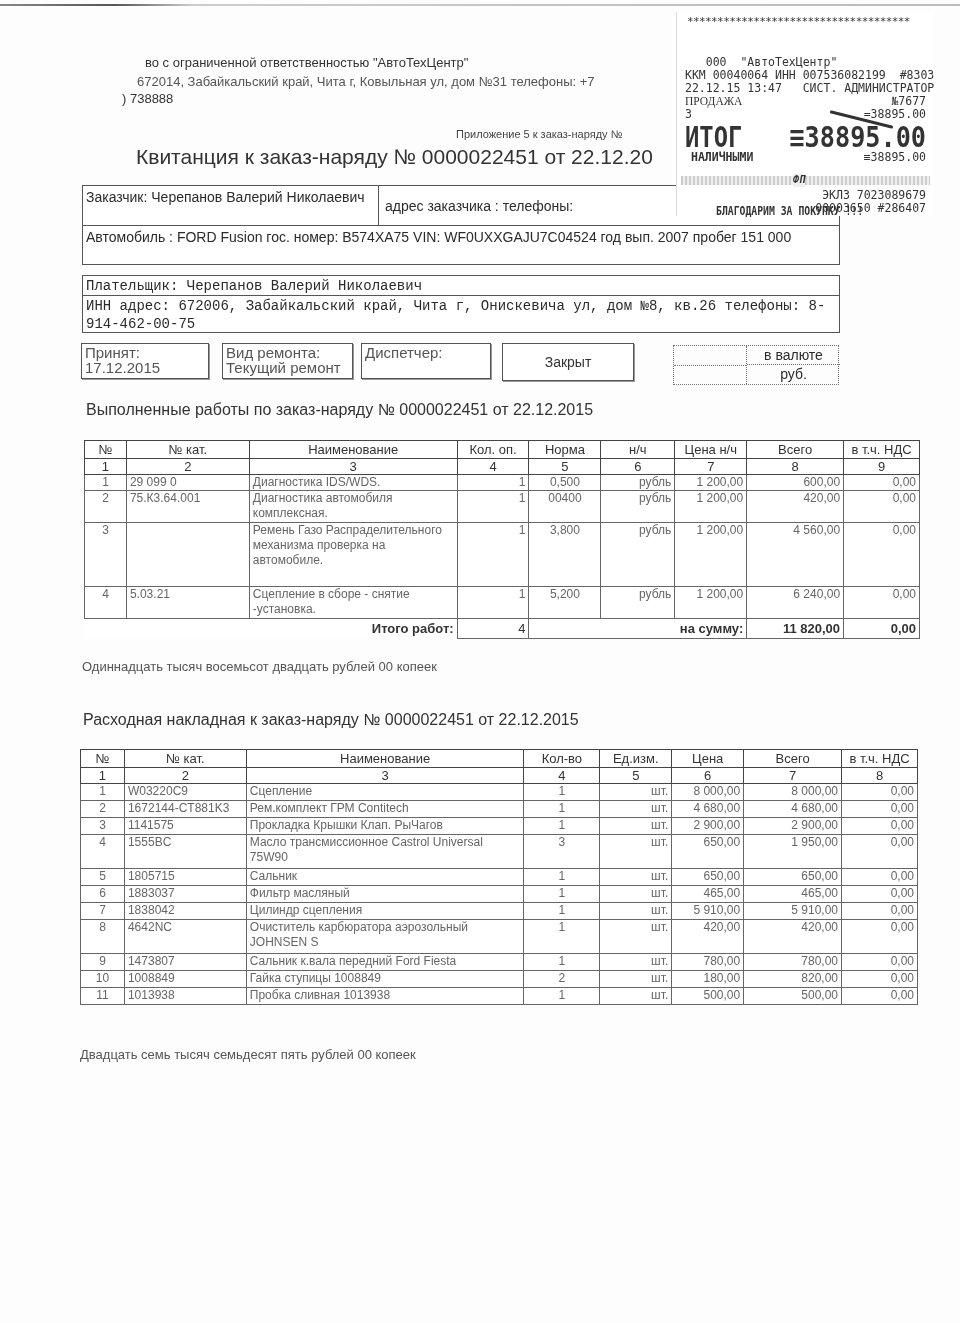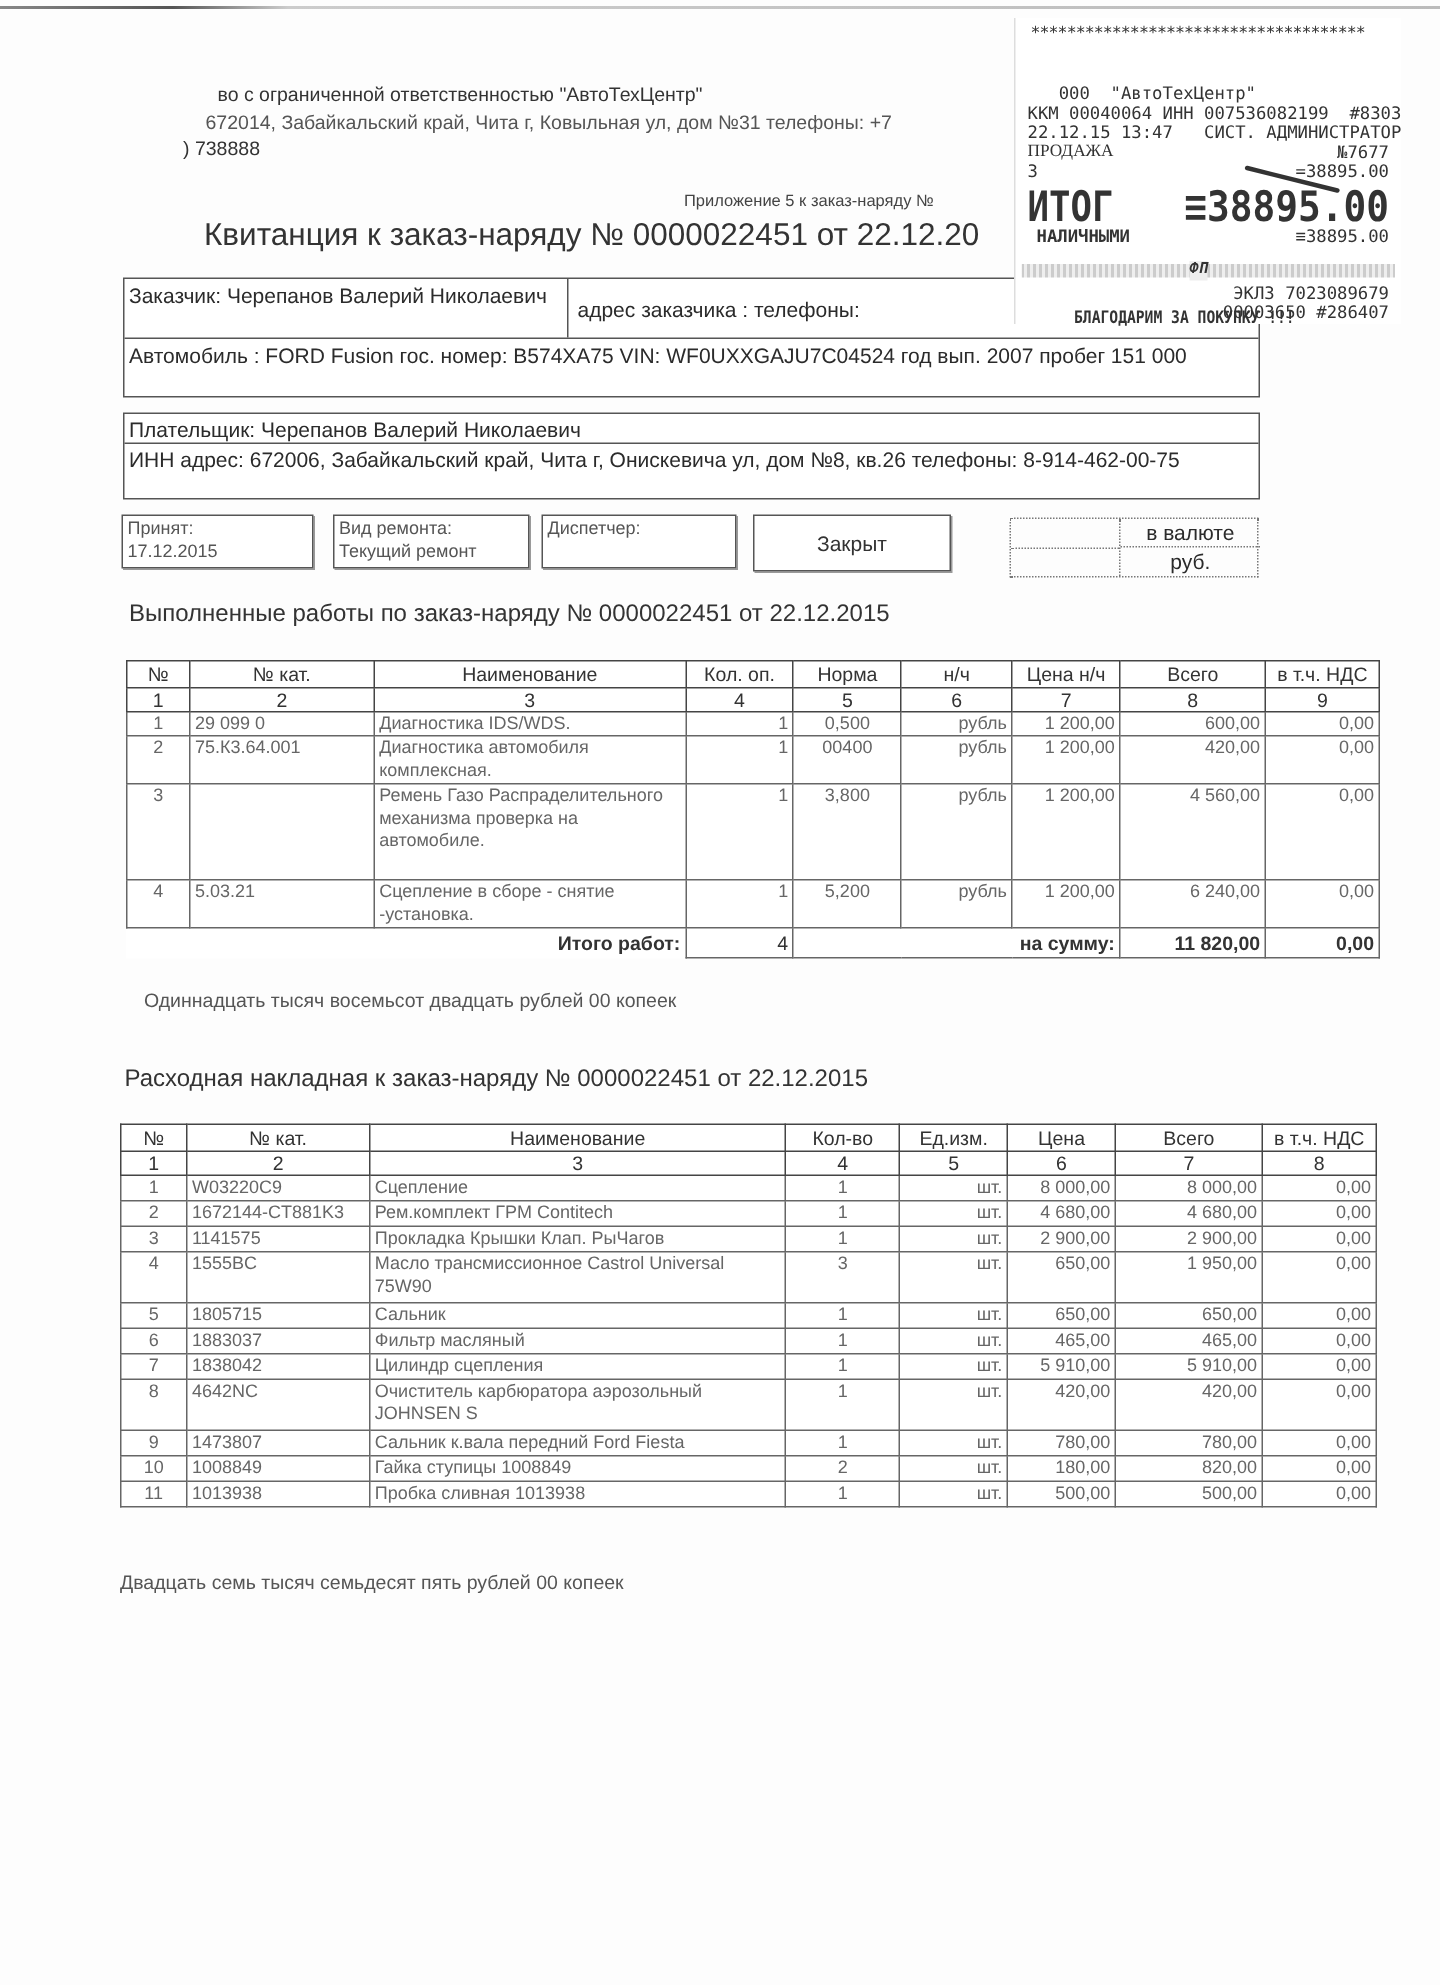--- a/index.html
+++ b/index.html
@@ -28,25 +28,25 @@
   .receipt .stroke { position: absolute; left: 152px; top: 106px; width: 65px; height: 3px; background: #333;
     transform: rotate(14deg); border-radius: 2px; }
 
   
   .box { border: 1px solid #555; background: #fff; }
   .customer { left: 82px; top: 185px; width: 758px; height: 80px; }
   .customer .row1 { display: flex; height: 40px; border-bottom: 1px solid #555; }
   .customer .c1 { width: 296px; border-right: 1px solid #555; padding: 2px 3px; font-size: 14px; line-height: 18px; }
   .customer .c2 { padding: 12px 6px; font-size: 14px; }
   .customer .row2 { padding: 2px 3px; font-size: 14px; line-height: 18px; }
-  .payer { left: 82px; top: 275px; width: 758px; height: 58px; font-size: 14px; line-height: 18px; }
+  .payer { left: 82px; top: 275px; width: 758px; height: 58px; font-size: 14px; line-height: 18px; font-family: Liberation Mono, monospace; }
   .payer .r1 { border-bottom: 1px solid #555; padding: 1px 3px; height: 20px; }
   .payer .r2 { padding: 1px 3px; }
 
-  .smallbox { border: 1px solid #555; background: #fff; font-size: 12px; color: #555; padding: 1px 3px; line-height: 15px;
+  .smallbox { border: 1px solid #555; background: #fff; font-size: 15px; color: #555; padding: 1px 3px; line-height: 15px;
     box-shadow: 1px 1px 0 #999; }
   .closed { font-size: 14px; color: #333; display: flex; align-items: center; justify-content: center; }
   .currency { left: 673px; top: 345px; width: 166px; height: 40px; border: 1px dotted #777; }
   .currency .cv { position: absolute; left: 72px; top: 0; width: 94px; border-left: 1px dotted #777; height: 100%; }
   .currency .cv div { height: 50%; font-size: 14px; text-align: center; line-height: 19px; }
   .currency .cv div:first-child { border-bottom: 1px dotted #777; }
   .currency .cl { position: absolute; left: 0; top: 50%; width: 72px; border-top: 1px dotted #777; }
 
   .section-title { font-size: 16px; color: #333; white-space: nowrap; }
   .words { font-size: 13px; color: #555; }
@@ -213,21 +213,21 @@
   <tr class="total">
     <td colspan="3" class="lbl">Итого работ:</td>
     <td class="bx r" style="font-weight:normal;">4</td>
     <td colspan="3" class="bx r">на сумму:</td>
     <td class="bx r">11 820,00</td>
     <td class="bx r">0,00</td>
   </tr>
 </tbody>
   </table>
 
-<div class="abs words" style="left:82px; top:659px;margin-left:14px;">Одиннадцать тысяч восемьсот двадцать рублей 00 копеек</div>
+<div class="abs words" style="left:82px; top:659px;">Одиннадцать тысяч восемьсот двадцать рублей 00 копеек</div>
 
 <div class="abs section-title" style="left:83px; top:711px;">Расходная накладная к заказ-наряду №  0000022451 от 22.12.2015</div>
 
 <table class="grid" style="left:80px; top:749px; width:838px;">
   <colgroup>
     <col style="width:44px">
       <col style="width:122px">
       <col style="width:278px">
       <col style="width:76px">
     <col style="width:72px">

